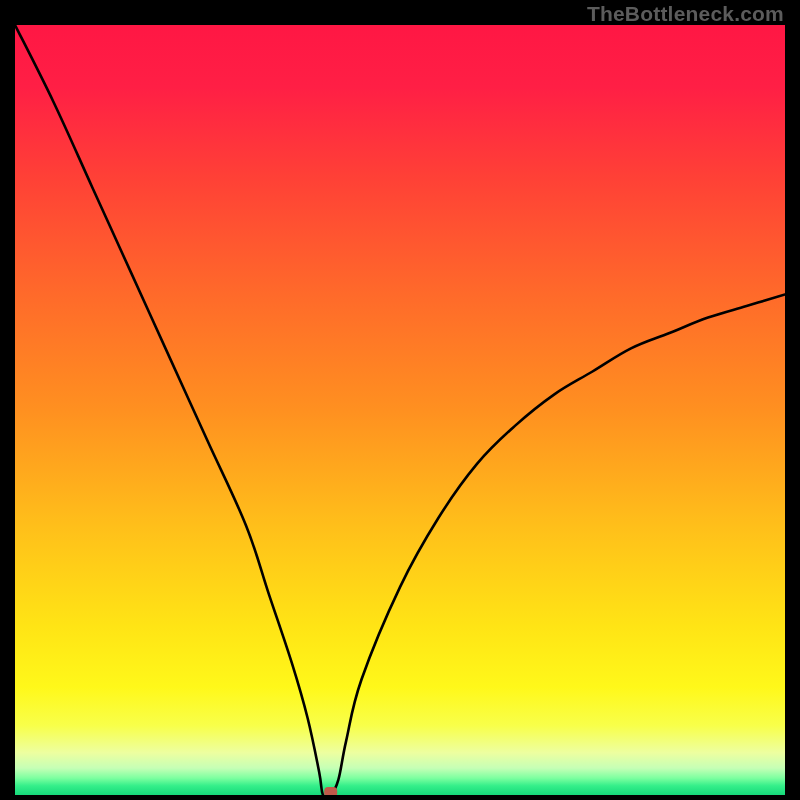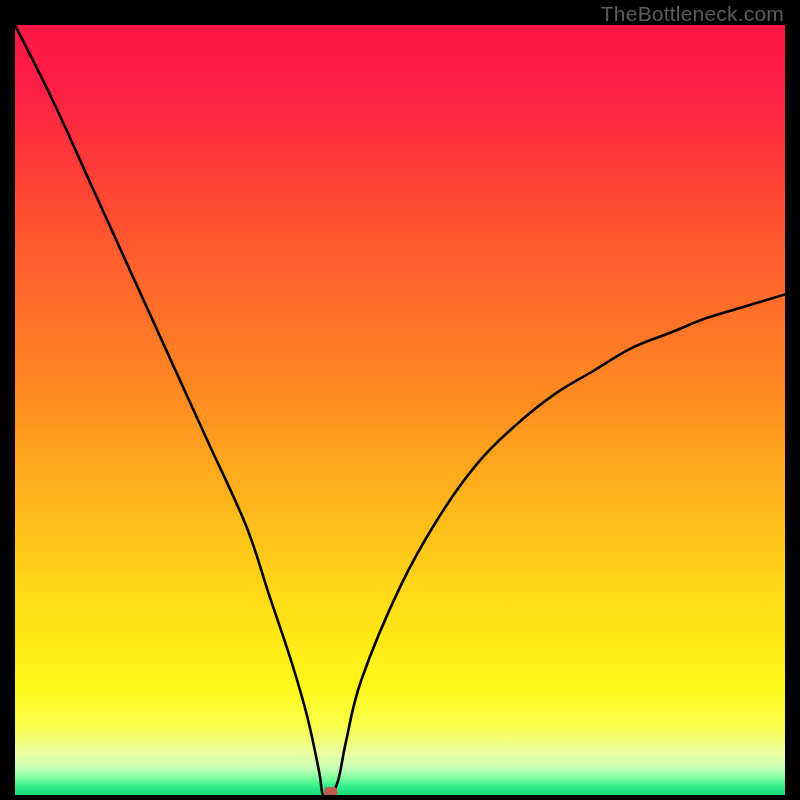--- a/index.html
+++ b/index.html
@@ -25,21 +25,21 @@
     top: 0;
     width: 770px;
     height: 770px;
   }
   .watermark {
     position: absolute;
     top: 2px;
     right: 16px;
     color: #5c5c5c;
     font-size: 21px;
-    font-weight: 400;
+    font-weight: 700;
     letter-spacing: 0.2px;
     user-select: none;
     text-align: right;
   }
   svg {
     display: block;
   }
 </style>
 </head>
 <body>

